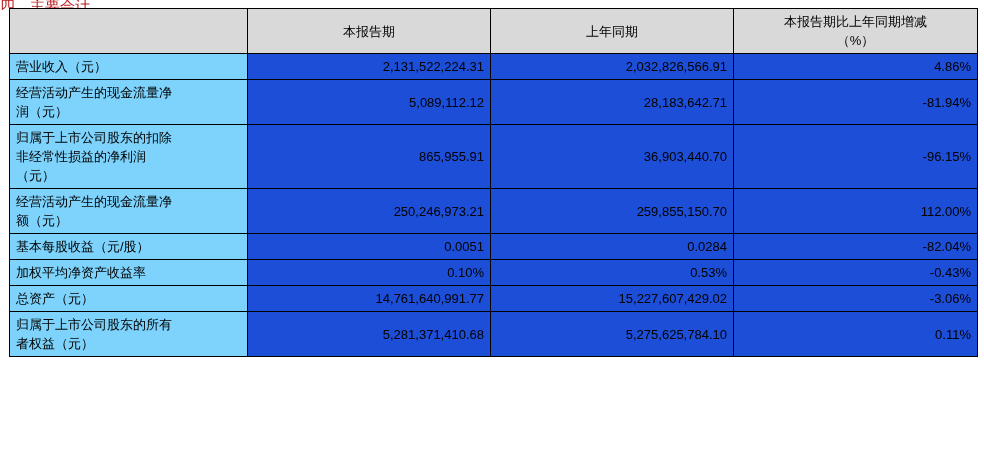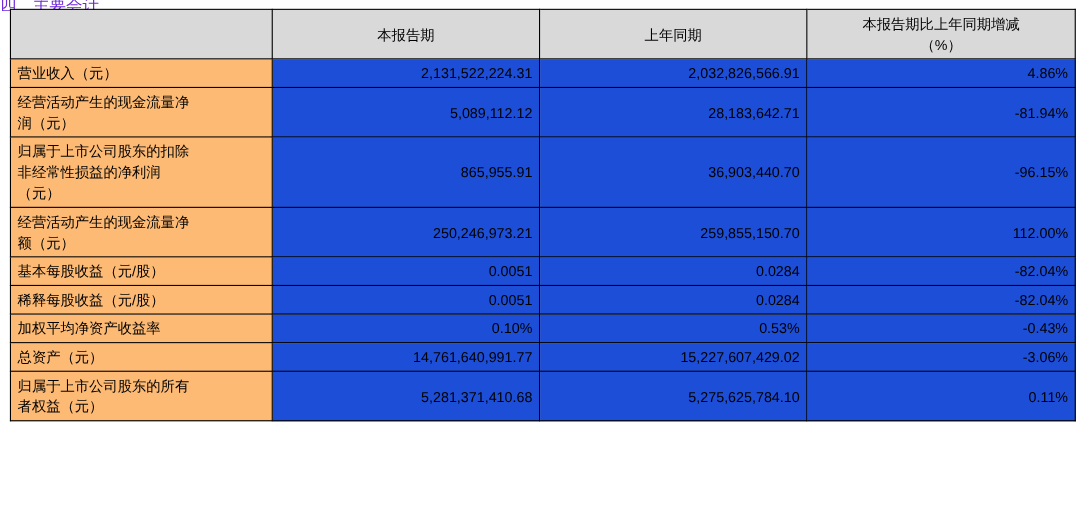--- a/index.html
+++ b/index.html
@@ -22,21 +22,21 @@
   }
   .clip-top {
     position: absolute;
     top: 0;
     left: 0;
     width: 120px;
     height: 10px;
     overflow: hidden;
     font-size: 15px;
     line-height: 12px;
-    color: #6d28d9;
+    color: #b91c1c;
     white-space: nowrap;
     text-decoration: underline;
   }
   table.fin {
     position: absolute;
     top: 8px;
     left: 9px;
     width: 968px;
     border-collapse: collapse;
     table-layout: fixed;
@@ -56,21 +56,21 @@
 
   td.hdr {
     background: #d9d9d9;
     text-align: center;
     font-weight: normal;
   }
   td.hdr-empty {
     background: #d9d9d9;
   }
   td.rowlabel {
-    background: #fdba74;
+    background: #7dd3fc;
     text-align: left;
   }
   td.num {
     text-align: right;
     padding-right: 8px;
     background: #1d4ed8;
   }
   .hdr-two-line {
     display: block;
   }
@@ -148,28 +148,20 @@
 
       <tr>
         <td class="rowlabel">
           <span class="lbl-line">基本每股收益（元/股）</span>
         </td>
         <td class="num">0.0051</td>
         <td class="num">0.0284</td>
         <td class="num">-82.04%</td>
       </tr>
 
-      <tr>
-        <td class="rowlabel">
-          <span class="lbl-line">稀释每股收益（元/股）</span>
-        </td>
-        <td class="num">0.0051</td>
-        <td class="num">0.0284</td>
-        <td class="num">-82.04%</td>
-      </tr>
 
       <tr>
         <td class="rowlabel">
           <span class="lbl-line">加权平均净资产收益率</span>
         </td>
         <td class="num">0.10%</td>
         <td class="num">0.53%</td>
         <td class="num">-0.43%</td>
       </tr>
 

